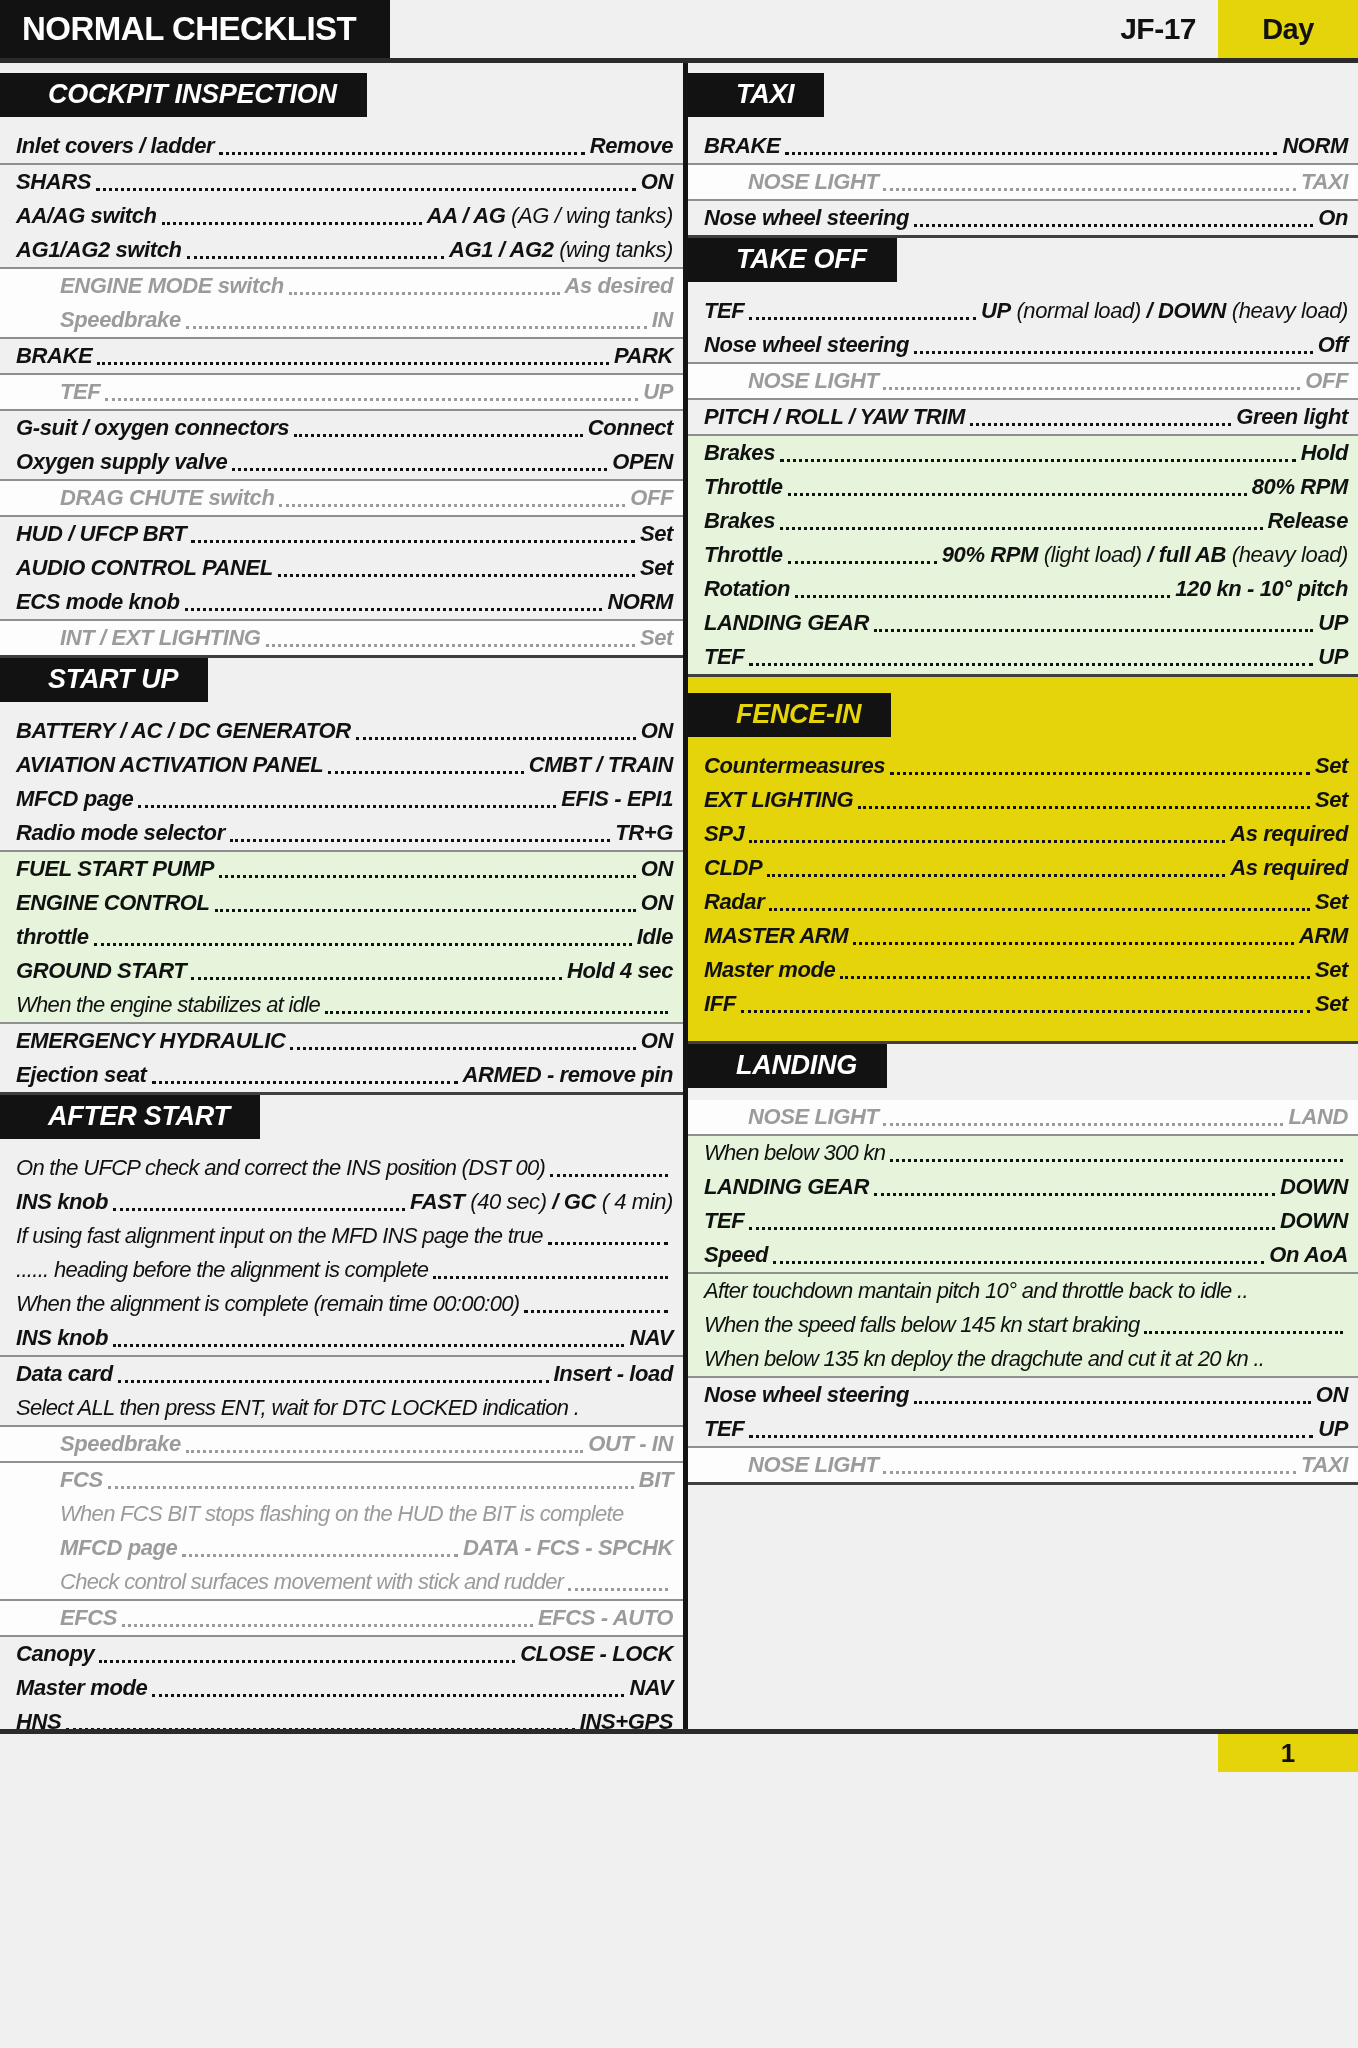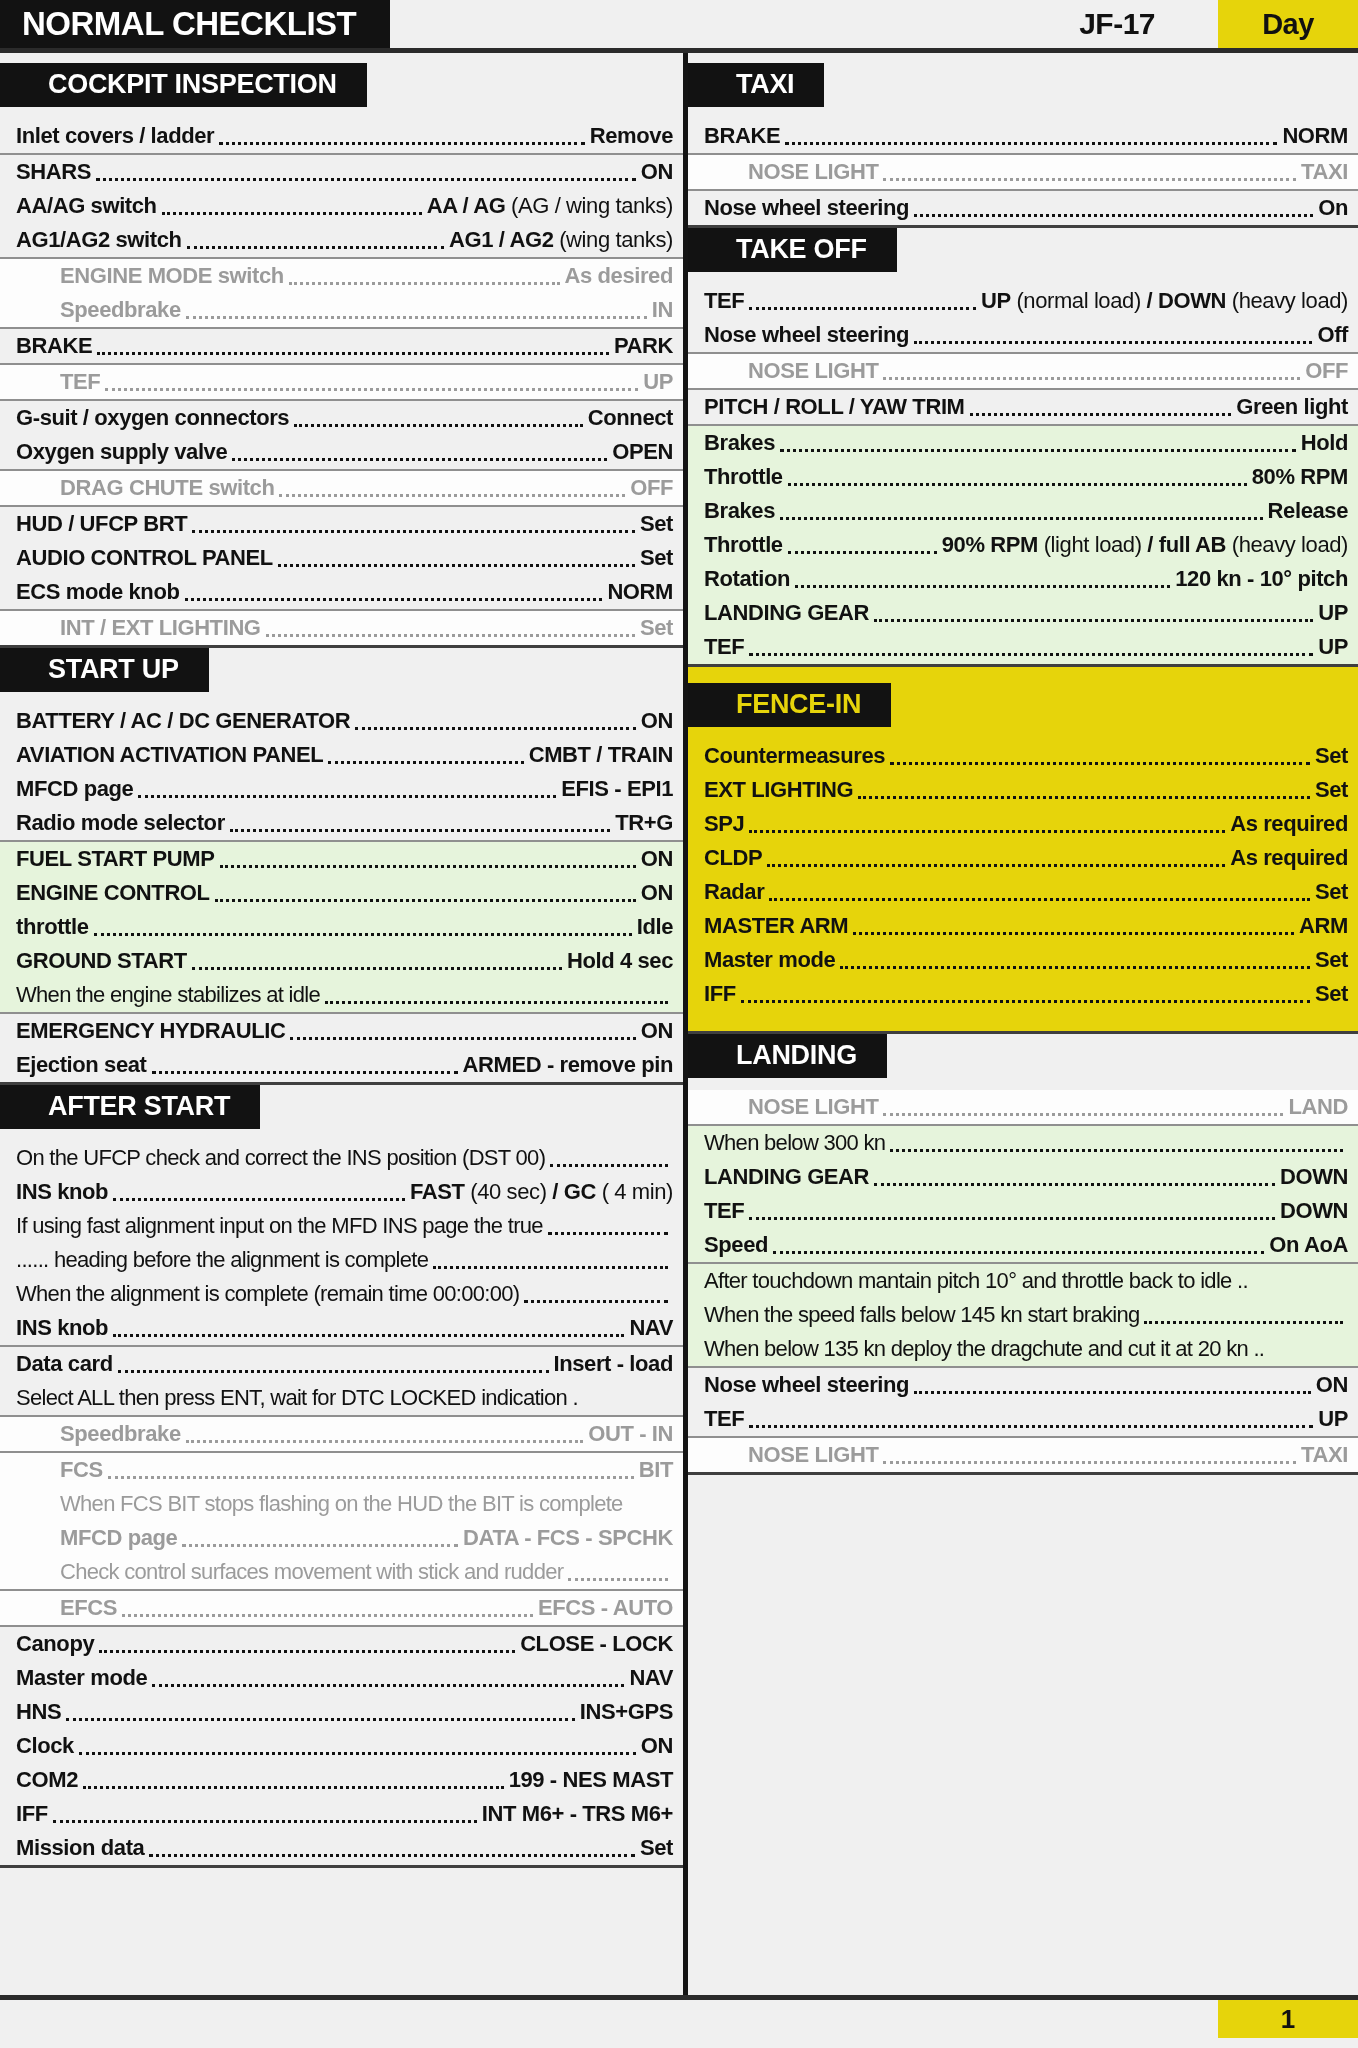--- a/index.html
+++ b/index.html
@@ -3,36 +3,36 @@
 <meta charset="utf-8">
 <style>
   html,body{margin:0;padding:0;background:#444;}
   .page{
     width:1358px;height:2048px;position:relative;overflow:hidden;
     background:var(--page-bg,#f0f0f0);
     color:var(--ink,#111);
     font-family:"Liberation Sans",sans-serif;
   }
   
-  .hdr{height:48px;display:flex;align-items:stretch;gap:41px;}
+  .hdr{height:58px;display:flex;align-items:stretch;}
   .title-box{
     background:var(--header-box-bg,#121212);color:var(--header-text,#fff);
     font-weight:bold;font-size:33px;letter-spacing:-0.5px;
     display:flex;align-items:center;padding:0 34px 0 22px;min-width:376px;box-sizing:border-box;
   }
   .hdr-space{flex:1;}
   .ac{align-self:center;font-weight:bold;font-size:30px;letter-spacing:-0.5px;margin-right:22px;}
   .day{
     width:140px;background:var(--accent-yellow,#e6d40b);
     display:flex;align-items:center;justify-content:center;
     font-weight:bold;font-size:29px;letter-spacing:-0.5px;
   }
   .rule{height:5px;background:var(--rule-dark,#2b2b2b);}
   
-  .content{display:flex;height:1942px;overflow:hidden;}
+  .content{display:flex;height:1666px;overflow:hidden;font-style:italic;}
   .col{box-sizing:border-box;}
   .col-left{width:688px;border-right:5px solid #141414;}
   .col-right{flex:1;}
   
   .section{}
   .col > .section:first-child{margin-top:10px;}
   .sec-header{
     display:inline-block;background:var(--header-box-bg,#121212);color:var(--header-text,#fff);
     font-size:27px;font-weight:bold;letter-spacing:-0.3px;
     padding:6px 30px 7px 48px;

